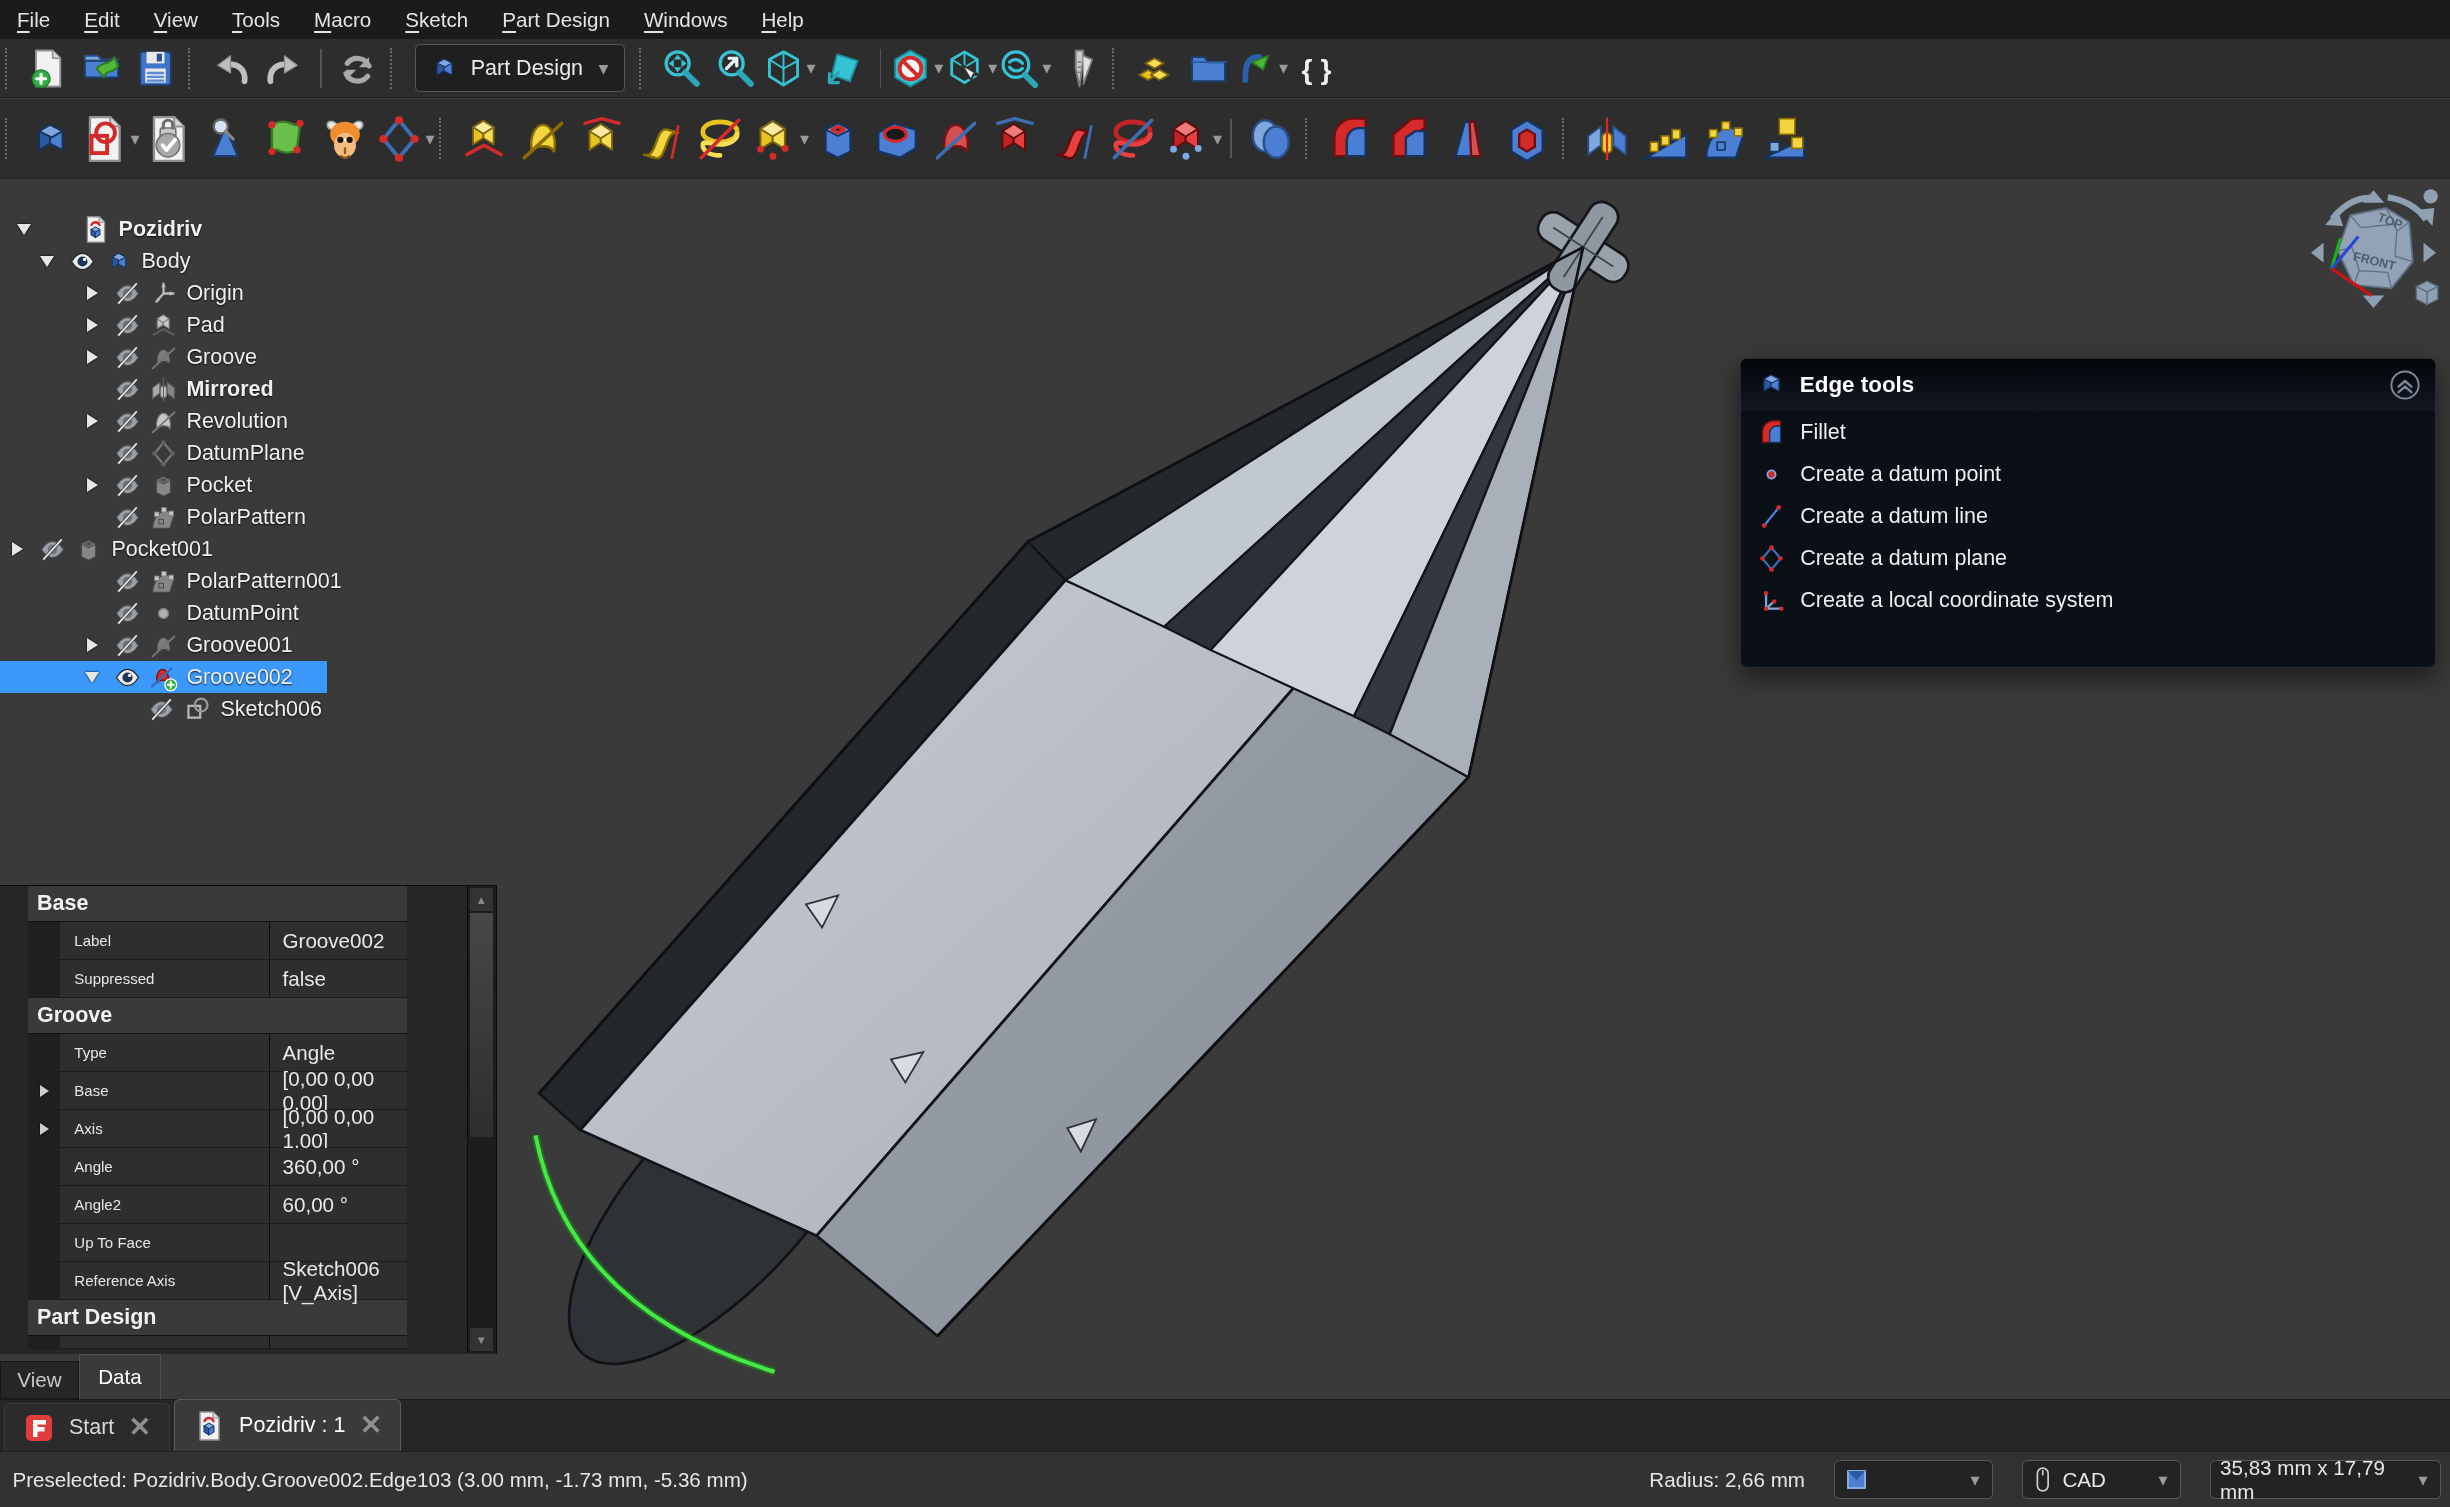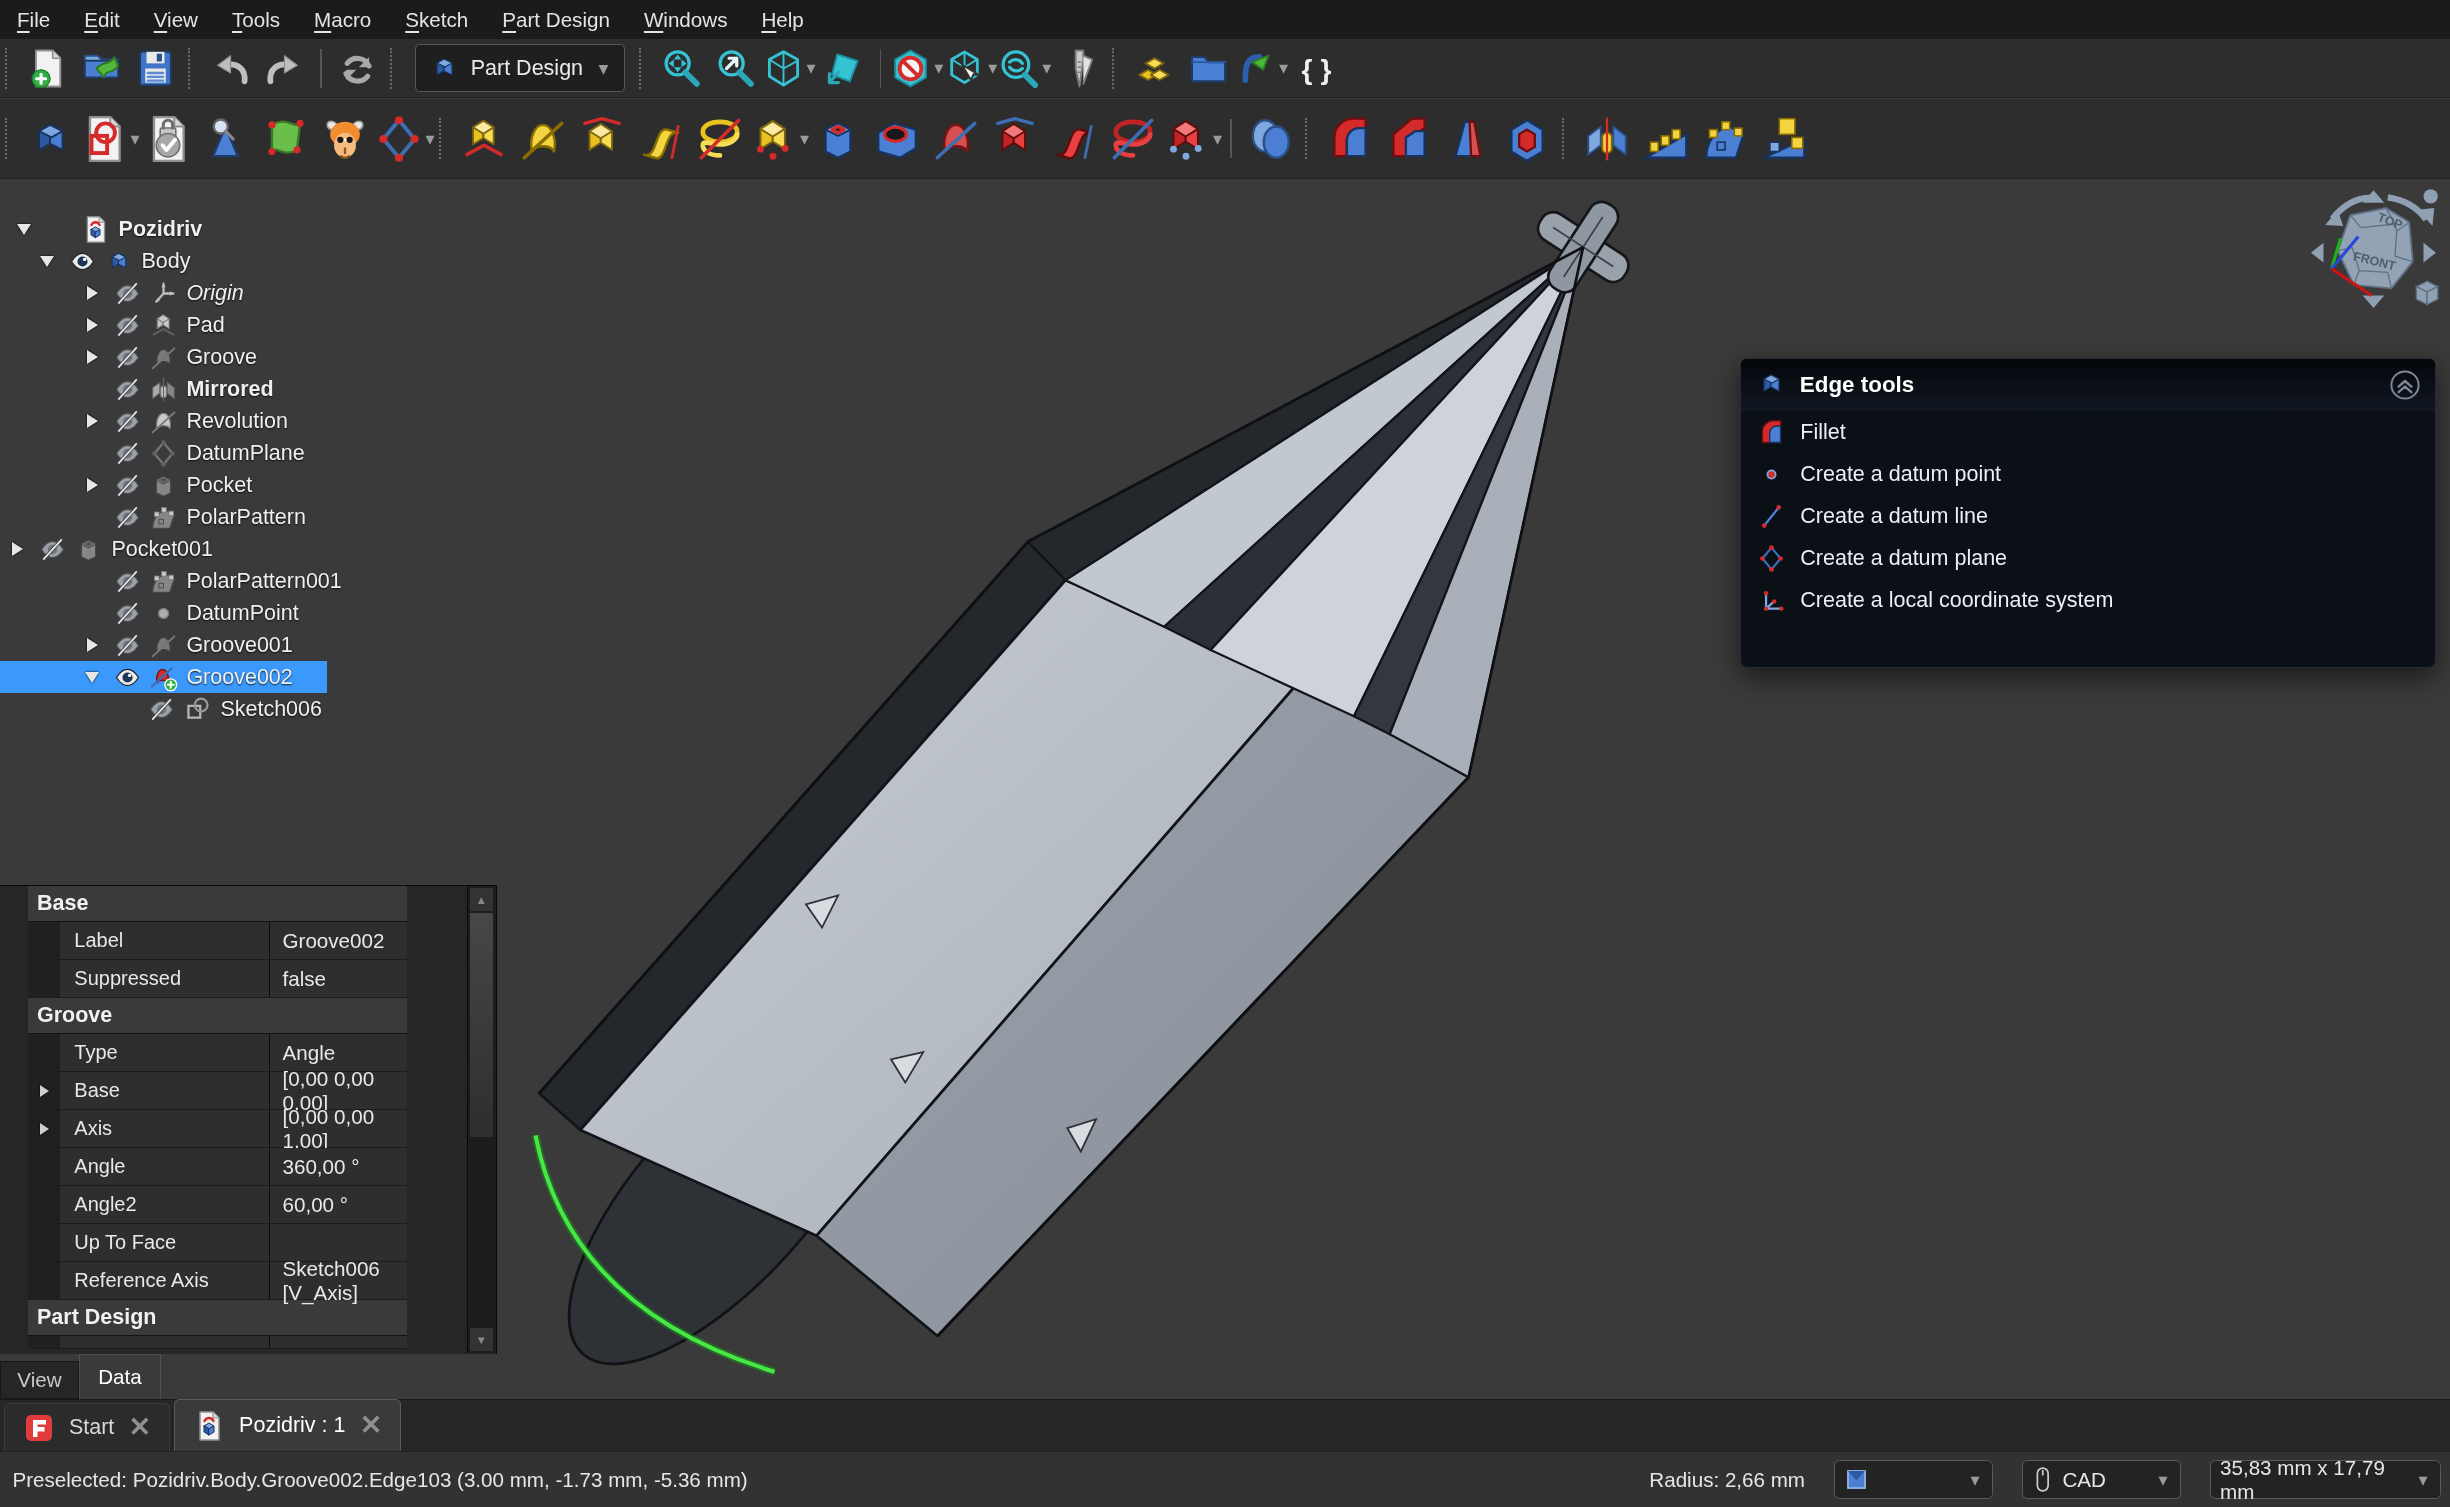--- a/index.html
+++ b/index.html
@@ -58,21 +58,21 @@
 
   
   #props { position:absolute; left:0; top:885px; width:497px; height:469px; background:#262626;
            border-top:1.8px solid #0a0a0a; border-right:1.8px solid #0a0a0a; z-index:12; }
   #prop-rows { position:absolute; left:0; top:0; width:407px;padding-left:28px; }
   .pgroup { height:36px; background:#3a3a3a; border-bottom:1.8px solid #121212; color:#f2f2f2;
             font-weight:bold; font-size:21.5px; display:flex; align-items:center; padding-left:9px; }
   .prow { height:38px; display:flex; border-bottom:0.9px solid #1c1c1c; }
   .prow .gut { width:32px; background:#202020; display:flex; align-items:center; justify-content:center; }
   .gut .tri-r { border-left:9px solid #cfcfcf; border-top:6.3px solid transparent; border-bottom:6.3px solid transparent; }
-  .prow .plabel { width:210px; background:#2e2e2e; color:#e8e8e8; font-size:20px; display:flex;
+  .prow .plabel { width:210px; background:#2e2e2e; color:#e8e8e8; font-size:15px; display:flex;
                   align-items:center; padding-left:14.3px; border-right:1.8px solid #0c0c0c; }
   .prow .pvalue { flex:1; background:#2e2e2e; color:#e8e8e8; font-size:20.6px; display:flex;
                   align-items:center; padding-left:12.5px; }
   #prop-scroll { position:absolute; right:0; top:0; width:29px; height:467px; background:#1d1d1d;
                  border-left:1.8px solid #0a0a0a; }
   .sbtn { position:absolute; left:1.8px; width:23px; height:23px; background:#333; color:#888;
           font-size:11.6px; display:flex; align-items:center; justify-content:center; }
   #prop-thumb { position:absolute; left:1.8px; top:27px; width:23px; height:224px;
                 background:linear-gradient(#474747,#2e2e2e); }
 
@@ -737,21 +737,21 @@
         </span>
         <span class="ticon ">
           <svg viewBox="0 0 32 32">
             <path d="M9 23V11l7-4v12z" fill="#2c5aa0" stroke="#17335e" stroke-width="1.2" stroke-linejoin="round" stroke-linecap="round"></path>
             <path d="M16 7l8 4v12l-8-4z" fill="#4a7fd4" stroke="#17335e" stroke-width="1.2" stroke-linejoin="round" stroke-linecap="round"></path>
             <path d="M9 11l7-4 8 4-7 4z" fill="#7fa8e0" stroke="#17335e" stroke-width="1.2" stroke-linejoin="round" stroke-linecap="round"></path>
           </svg>
         </span>
         <span class="tlabel">Body</span>
       </div>
-      <div class="trow" style="padding-left: 75px; font-style: italic;">
+      <div class="trow" style="padding-left: 75px;">
         <span class="exp">
           <span class="tri-r"></span>
         </span>
         <span class="eye">
           <svg viewBox="0 0 32 32">
             <path d="M3 16c4-6.5 9-9.5 13-9.5s9 3 13 9.5c-4 6.5-9 9.5-13 9.5S7 22.5 3 16z" fill="#9aa0a6" stroke="#4a4e54" stroke-width="1.5"></path>
             <ellipse cx="16" cy="16" rx="5.5" ry="5.5" fill="#6d7378"></ellipse>
             <path d="M5 28L27 4" stroke="#3c4046" stroke-width="4"></path>
             <path d="M5 28L27 4" stroke="#e8e8e8" stroke-width="2"></path>
           </svg>

